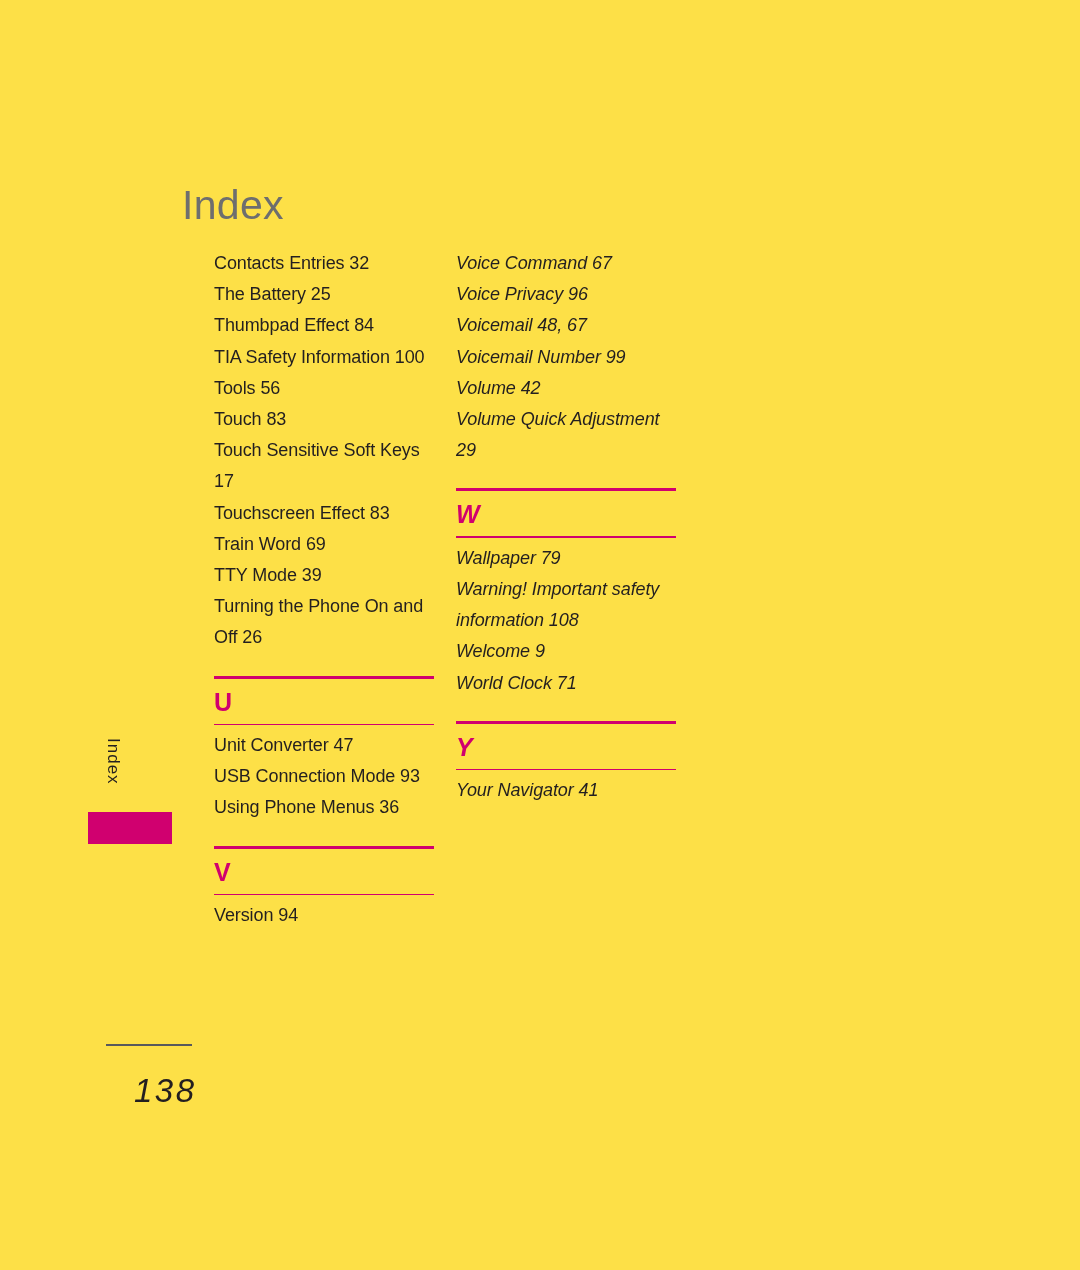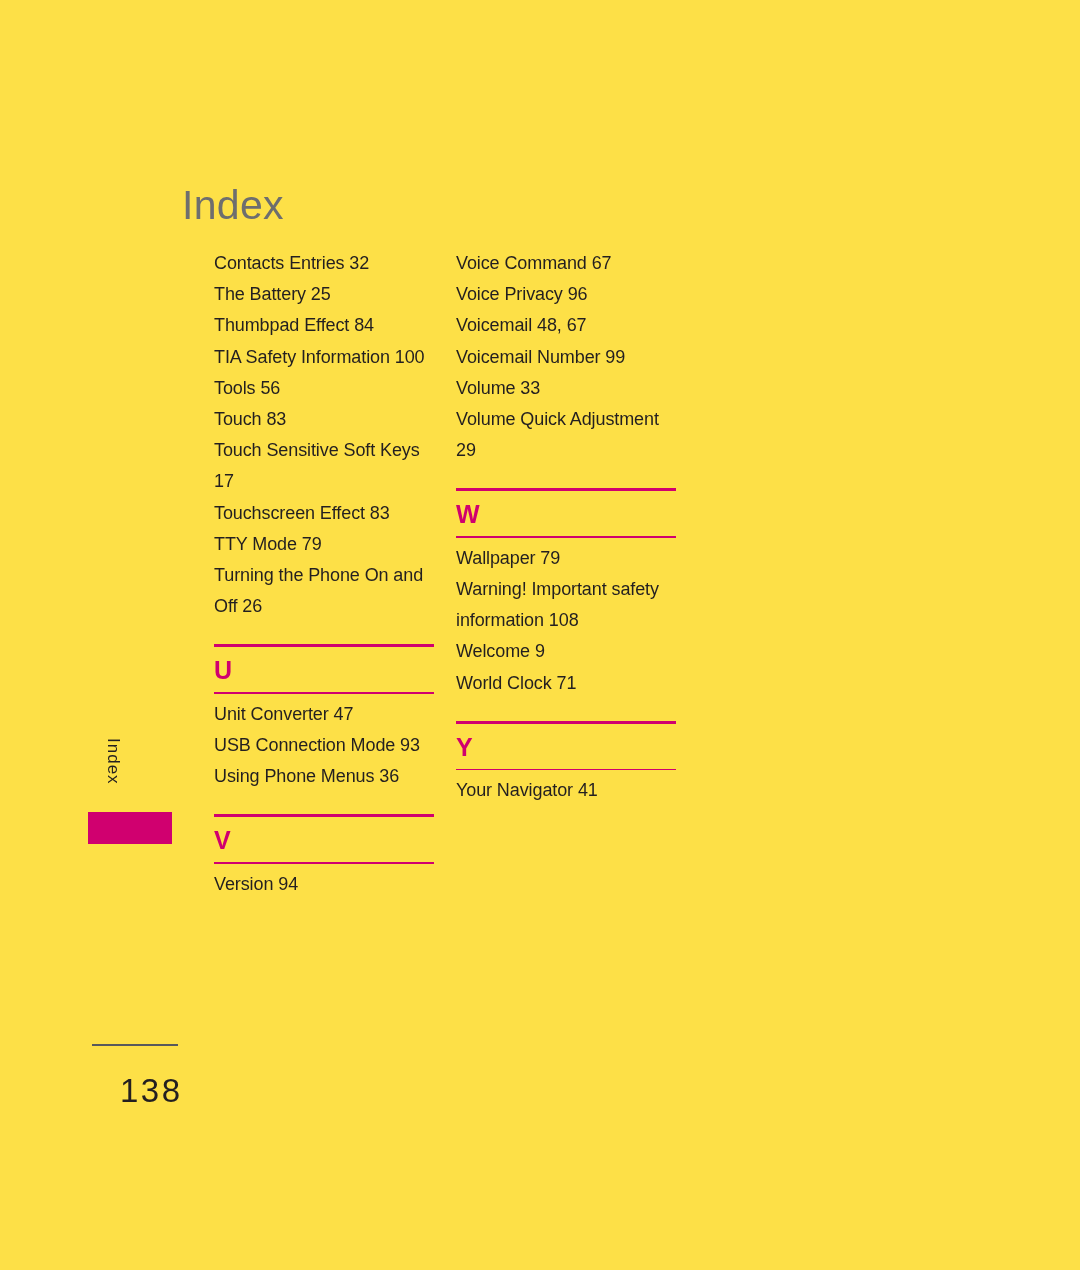--- a/index.html
+++ b/index.html
@@ -38,21 +38,21 @@
     position: absolute;
     left: 0;
     top: 248px;
     width: 1080px;
   }
   .col {
     position: absolute;
     top: 0;
   }
   .col-left  { left: 214px; width: 220px; }
-  .col-right { left: 456px; width: 220px; }
+  .col-right { left: 456px; width: 220px; font-style: italic; }
 
   
   .entry {
     font-size: 18px;
     line-height: 31.2px;
     color: #231f20;
     font-weight: 400;
     letter-spacing: -0.1px;
   }
 
@@ -107,23 +107,24 @@
     left: 0;
     top: 76px;
     width: 84px;
     height: 32px;
     background: #d0006f;
   }
 
   
   .footer {
     position: absolute;
-    left: 92px;
+    left: 106px;
     top: 1044px;
     width: 180px;
+    font-style: italic;
   }
   .footer-rule {
     width: 86px;
     height: 1.6px;
     background: #58595b;
   }
   .page-number {
     margin-top: 28px;
     margin-left: 28px;
     font-size: 33px;
@@ -145,21 +146,22 @@
     <div class="col col-left">
       <div id="left-leading">
           <div class="entry">Contacts Entries 32</div>
           <div class="entry">The Battery 25</div>
           <div class="entry">Thumbpad Effect 84</div>
           <div class="entry">TIA Safety Information 100</div>
           <div class="entry">Tools 56</div>
           <div class="entry">Touch 83</div>
           <div class="entry">Touch Sensitive Soft Keys 17</div>
           <div class="entry">Touchscreen Effect 83</div>
-          <div class="entry">TTY Mode 79</div>
+          <div class="entry">Train Word 69</div>
+          <div class="entry">TTY Mode 39</div>
           <div class="entry">Turning the Phone On and Off 26</div>
         </div>
       <div id="left-sections">
           <div class="letter-block">
             <div class="rule-top"></div>
             <div class="letter">U</div>
             <div class="rule-bottom"></div>
             <div class="letter-entries">
               <div class="entry">Unit Converter 47</div>
               <div class="entry">USB Connection Mode 93</div>
@@ -176,21 +178,21 @@
           </div>
         </div>
     </div>
 
     <div class="col col-right">
       <div id="right-leading">
           <div class="entry">Voice Command 67</div>
           <div class="entry">Voice Privacy 96</div>
           <div class="entry">Voicemail 48, 67</div>
           <div class="entry">Voicemail Number 99</div>
-          <div class="entry">Volume 33</div>
+          <div class="entry">Volume 42</div>
           <div class="entry">Volume Quick Adjustment 29</div>
         </div>
       <div id="right-sections">
           <div class="letter-block">
             <div class="rule-top"></div>
             <div class="letter">W</div>
             <div class="rule-bottom"></div>
             <div class="letter-entries">
               <div class="entry">Wallpaper 79</div>
               <div class="entry">Warning! Important safety information 108</div>

